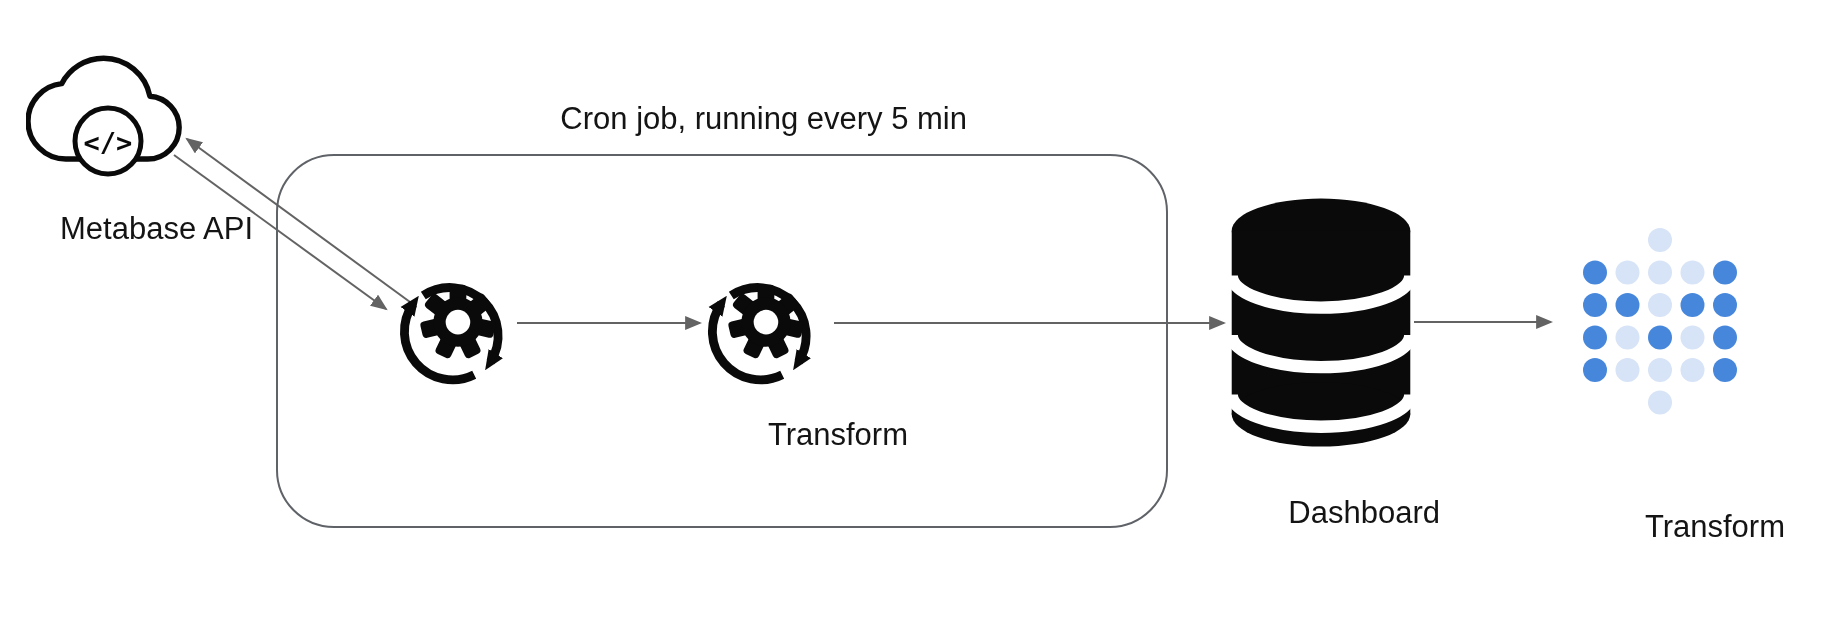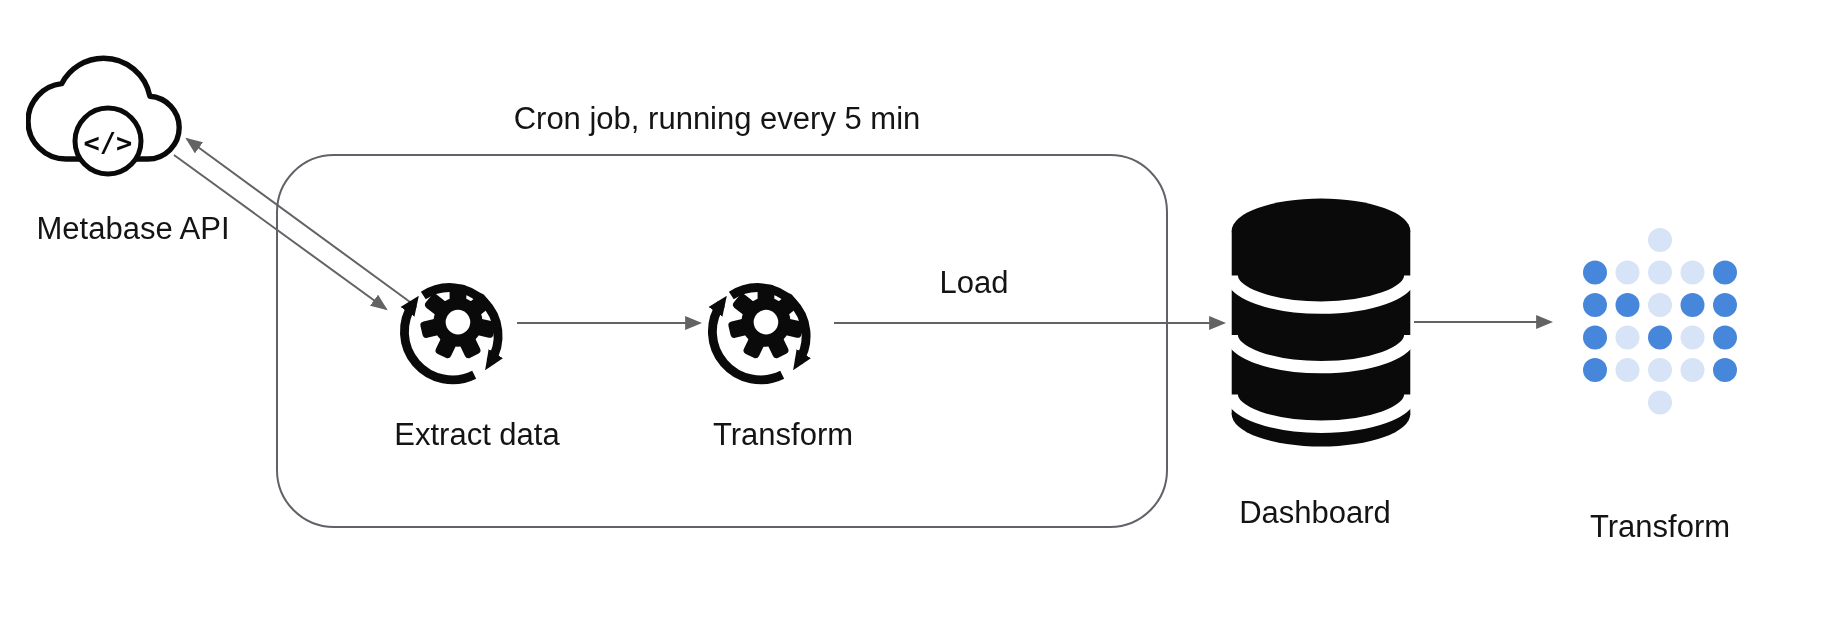--- a/index.html
+++ b/index.html
@@ -18,21 +18,21 @@
   .cloud-body{fill:#ffffff;stroke:var(--c-ink,#0a0a0a);}
   .white-stroke{stroke:#ffffff;fill:none;}
   .cron-box{
     position:absolute;left:276px;top:154px;width:892px;height:374px;
     border:2px solid var(--c-box-border,#5f6368);
     border-radius:58px;
     box-sizing:border-box;
     background:transparent;
   }
   .lbl{
-    position:absolute;text-align:center;
+    position:absolute;text-align:right;
     font-size:31px;line-height:34px;color:var(--c-text,#141414);
     white-space:pre-line;
   }
   .icon{position:absolute;}
   .code-glyph{
     font-family:"DejaVu Sans Mono", monospace;
     font-weight:600;
     fill:var(--c-ink,#0a0a0a);
   }
 </style>
@@ -82,28 +82,26 @@
   <svg class="icon" style="left:26px;top:44px;" width="156" height="134" viewBox="0 0 156 134">
     <path class="cloud-body" stroke-width="0.85" stroke-linejoin="round" transform="translate(2,-11) scale(6.3)" d="M19.35 10.04C18.67 6.59 15.64 4 12 4 9.11 4 6.6 5.64 5.35 8.04 2.34 8.36 0 10.91 0 14c0 3.31 2.69 6 6 6h13c2.76 0 5-2.24 5-5 0-2.64-2.05-4.78-4.65-4.96z"></path>
     <circle cx="82" cy="97" r="33" fill="#ffffff" stroke="#0a0a0a" stroke-width="5"></circle>
     <text class="code-glyph" x="82" y="98" font-size="27" text-anchor="middle" dominant-baseline="central">&lt;/&gt;</text>
   </svg>
   <div class="lbl" style="left:13px;top:212px;width:240px;">Metabase API</div>
 
   <svg class="icon" style="left:392px;top:266px;" width="126" height="126" viewBox="0 0 128 128">
     <use href="#gear-sync"></use>
   </svg>
-  <div class="lbl" style="left:352px;top:418px;width:250px;">Extract data</div>
 
   <svg class="icon" style="left:700px;top:266px;" width="126" height="126" viewBox="0 0 128 128">
     <use href="#gear-sync"></use>
   </svg>
   <div class="lbl" style="left:658px;top:418px;width:250px;">Transform</div>
 
-  <div class="lbl" style="left:874px;top:266px;width:200px;">Load</div>
 
   <svg class="icon" style="left:1228px;top:196px;" width="186" height="258" viewBox="0 0 150 208">
     <g class="ink-fill">
       <ellipse cx="75" cy="28" rx="72" ry="26"></ellipse>
       <rect x="3" y="28" width="144" height="148"></rect>
       <ellipse cx="75" cy="176" rx="72" ry="26"></ellipse>
     </g>
     <path class="white-stroke" stroke-width="10" d="M3,64 A72,26 0 0 0 147,64"></path>
     <path class="white-stroke" stroke-width="10" d="M3,112 A72,26 0 0 0 147,112"></path>
     <path class="white-stroke" stroke-width="10" d="M3,160 A72,26 0 0 0 147,160"></path>

